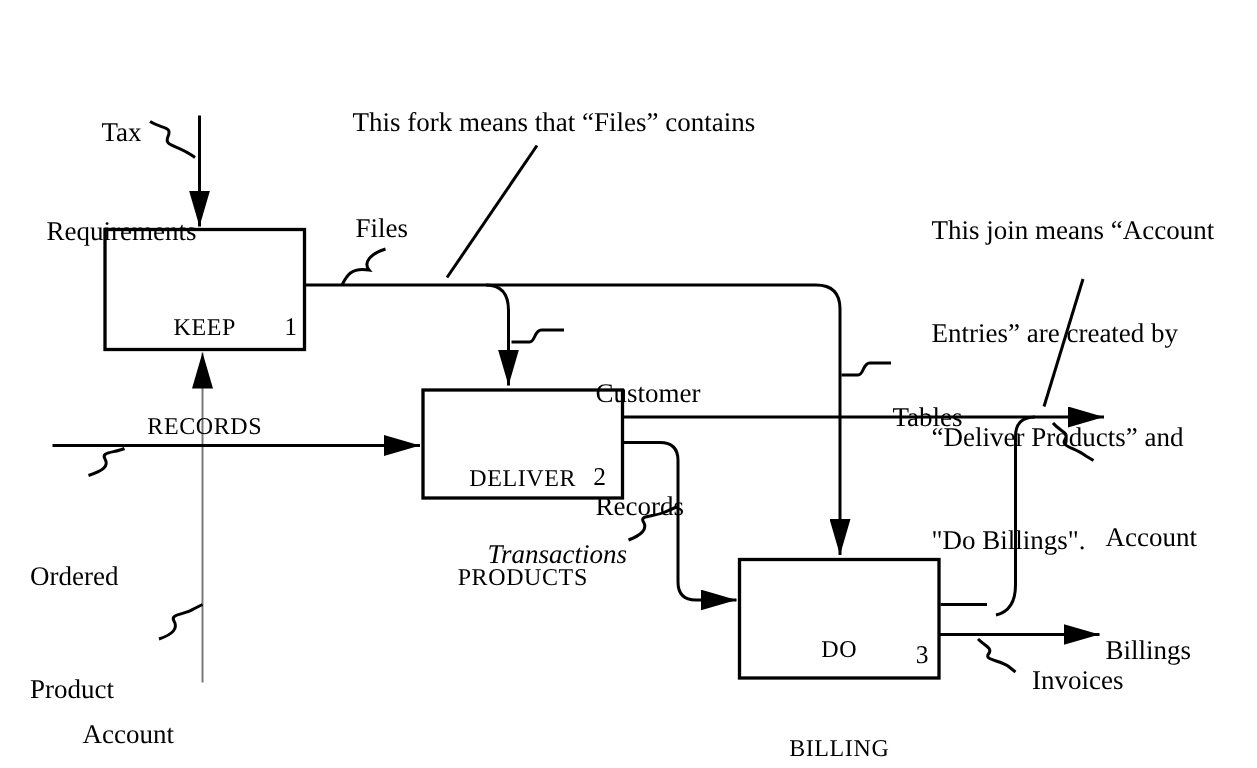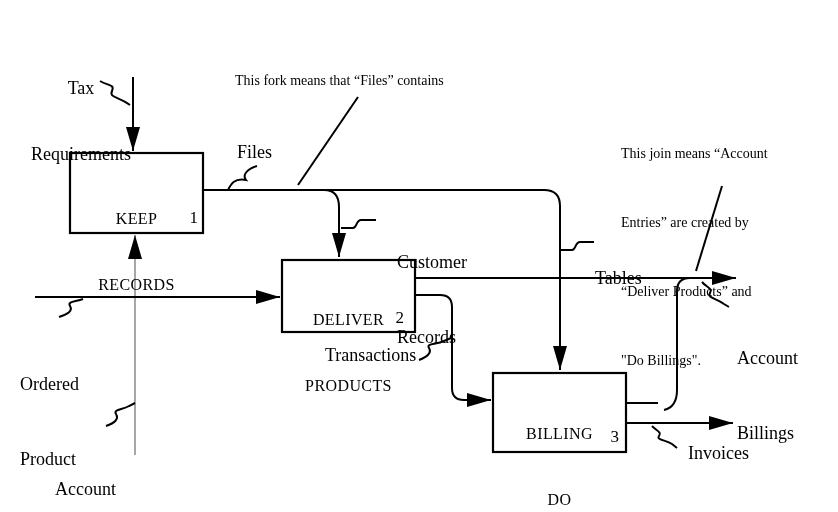--- a/index.html
+++ b/index.html
@@ -4,21 +4,21 @@
 <style>
   html,body{margin:0;padding:0;background:#ffffff;}
   .stage{position:relative;width:838px;height:512px;background:#ffffff;
          font-family:"Liberation Serif","DejaVu Serif",serif;color:#000;overflow:hidden;}
   .stage svg{position:absolute;left:0;top:0;}
   .ln{stroke:#000000;stroke-width:2;fill:none;}
   .mech{stroke:#777777;stroke-width:1.3;fill:none;}
   .bx{fill:#ffffff;stroke:#000000;stroke-width:2.2;}
   .lbl{position:absolute;font-size:18px;line-height:24px;white-space:pre;}
   .center{text-align:center;}
-  .note{position:absolute;font-size:14px;line-height:24px;white-space:pre;}
+  .note{position:absolute;font-size:18px;line-height:24px;white-space:pre;}
   .fn-title{position:absolute;text-align:center;font-size:16px;line-height:22px;letter-spacing:.4px;white-space:pre;}
   .fn-num{position:absolute;text-align:right;font-size:17px;}
 </style>
 </head>
 <body>
 
 <div class="stage">
 
   <svg width="838" height="512" viewBox="0 0 838 512">
     <defs>
@@ -62,22 +62,22 @@
   </div>
   <div class="fn-num" style="left:70px;top:208px;width:128px;">1</div>
 
   <div class="fn-title" style="left:282px;top:265px;width:133px;">
     <div>DELIVER</div>
     <div>PRODUCTS</div>
   </div>
   <div class="fn-num" style="left:282px;top:308px;width:122px;">2</div>
 
   <div class="fn-title" style="left:493px;top:379px;width:133px;">
+    <div>DO</div>
     <div>BILLING</div>
-    <div>DO</div>
   </div>
   <div class="fn-num" style="left:493px;top:427px;width:126px;">3</div>
 
   <div class="lbl center" style="left:16px;top:33px;width:130px;line-height:22px;">
     <div>Tax</div>
     <div>Requirements</div>
   </div>
 
   <div class="lbl" style="left:237px;top:140px;">Files</div>
 
@@ -93,21 +93,21 @@
   <div class="lbl" style="left:20px;top:322px;line-height:25px;">
     <div>Ordered</div>
     <div>Product</div>
   </div>
 
   <div class="lbl" style="left:55px;top:437px;line-height:21px;">
     <div>Account</div>
     
   </div>
 
-  <div class="lbl" style="left:325px;top:343px;">Transactions</div>
+  <div class="lbl" style="left:325px;top:357px;font-style:italic;">Transactions</div>
 
   <div class="lbl" style="left:737px;top:296px;line-height:25px;">
     <div>Account</div>
     <div>Billings</div>
   </div>
 
   <div class="lbl" style="left:688px;top:441px;">Invoices</div>
 
   <div class="note" style="left:235px;top:21px;">
     <div>This fork means that “Files” contains</div>

